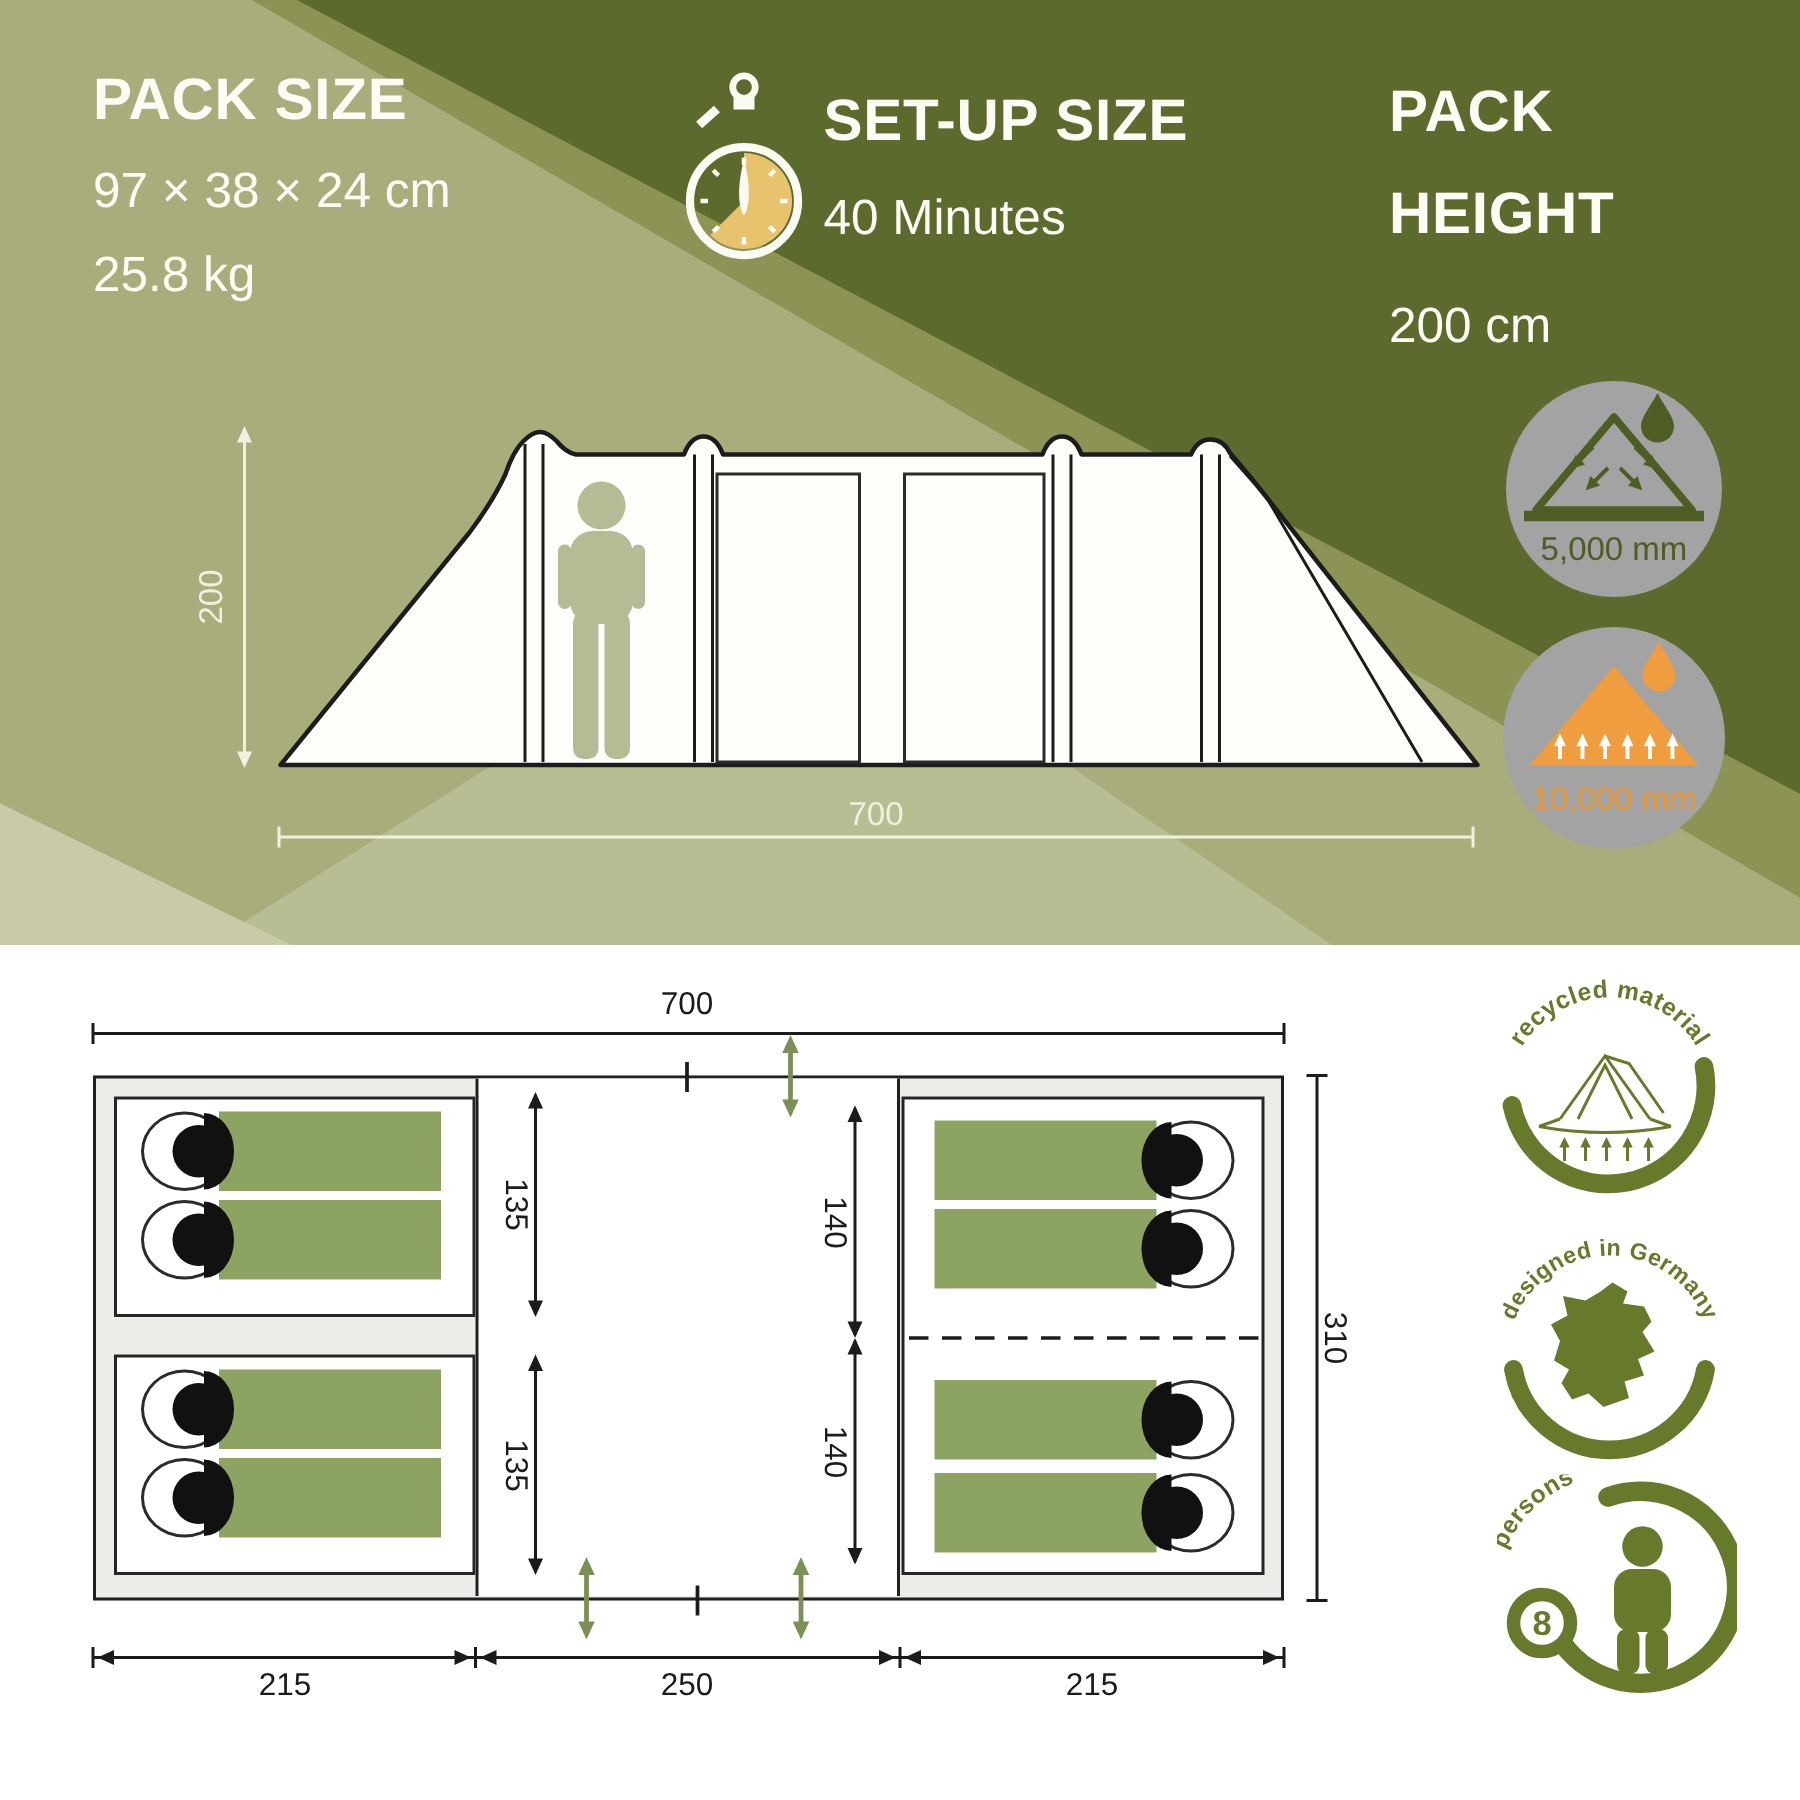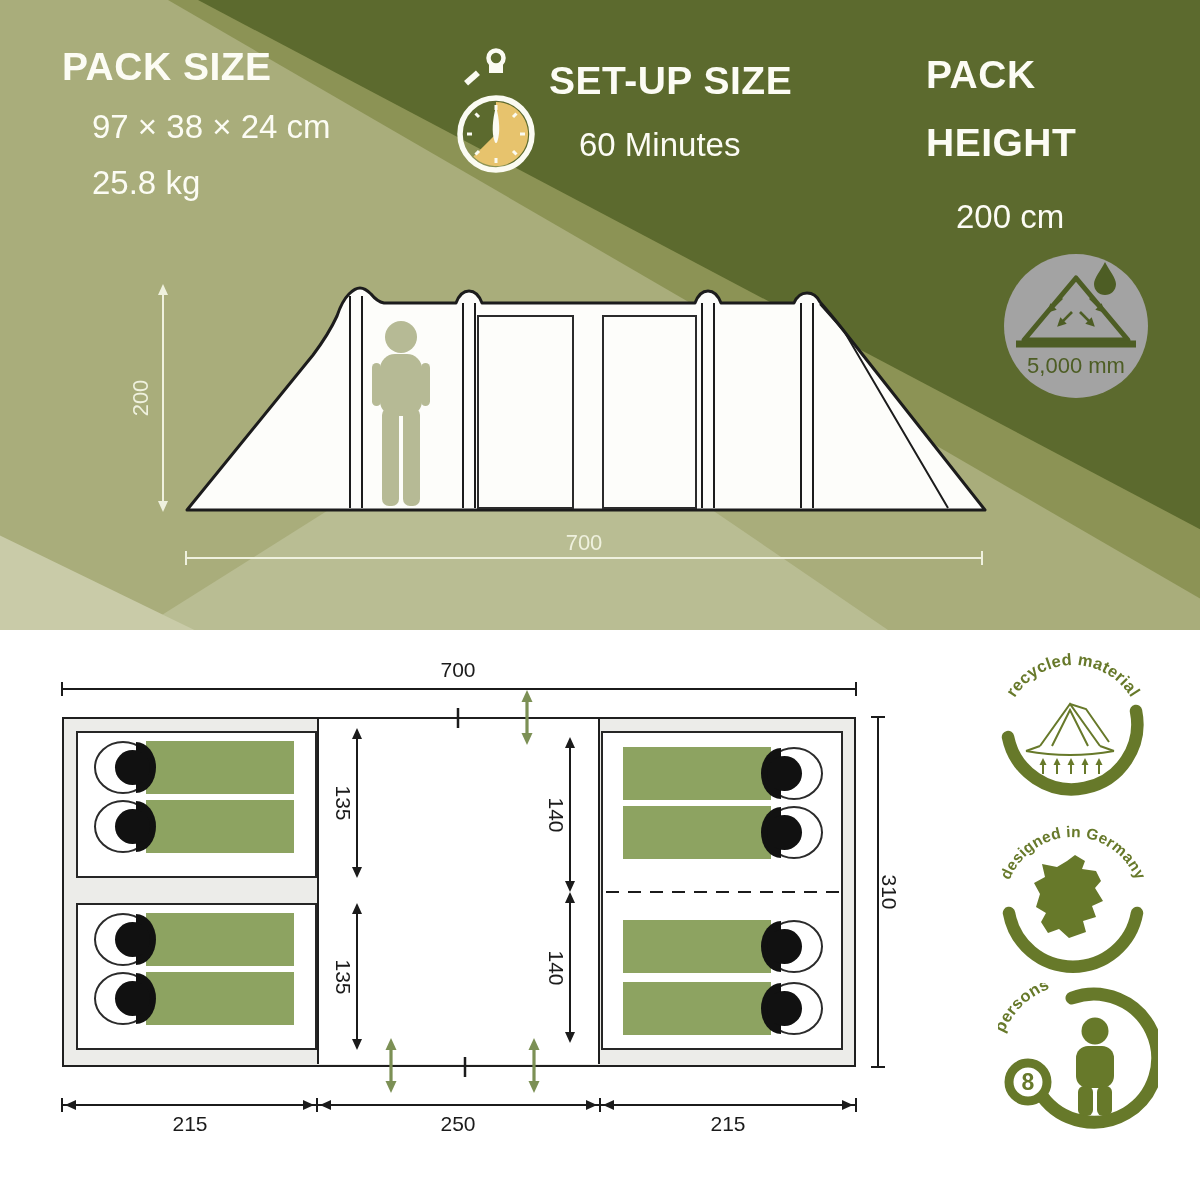--- a/index.html
+++ b/index.html
@@ -8,21 +8,21 @@
   .abs{position:absolute;}
   
   .topbg{position:absolute;left:0;top:0;width:1200px;height:630px;background:#a9ad7b;}
   .layer{position:absolute;inset:0;}
   .l-med{background:#8c9355;clip-path:polygon(14% 0,100% 0,100% 95%);}
   .l-dark{background:#5c6a2e;clip-path:polygon(16.5% 0,100% 0,100% 84%);}
   .l-beam{background:#b9bd93;clip-path:polygon(44% 61%,74% 100%,11.5% 100%);}
   .l-corner{background:#c9cba8;clip-path:polygon(0 85%,16.2% 100%,0 100%);}
   
   .spec-title{position:absolute;font-weight:bold;font-size:39px;color:#fcfcf4;letter-spacing:.5px;line-height:1.1;}
-  .spec-val{position:absolute;font-size:33px;color:#fcfcf4;line-height:1.15;margin-left:30px;}
+  .spec-val{position:absolute;font-size:33px;color:#fcfcf4;line-height:1.15;}
   
   .wdim{position:absolute;font-size:22px;color:#eff1de;text-align:center;}
   
   .wcircle{position:absolute;background:#a3a3a3;border-radius:50%;}
   
   .plan{position:absolute;left:62px;top:717px;width:794px;height:350px;background:#ecece9;
         border:2.5px solid #1f1f1f;box-sizing:border-box;}
   .cabin{position:absolute;background:#fff;border:2px solid #262626;box-sizing:border-box;}
   .mid{position:absolute;background:#fff;border-left:2.5px solid #1f1f1f;border-right:2.5px solid #1f1f1f;box-sizing:border-box;}
   .bag{position:absolute;width:200px;height:53px;}
@@ -115,21 +115,21 @@
         <line x1="64.5" y1="110.5" x2="61" y2="107"></line>
         <line x1="44" y1="119" x2="44" y2="114"></line>
         <line x1="23.5" y1="110.5" x2="27" y2="107"></line>
         <line x1="15" y1="90" x2="20" y2="90"></line>
         <line x1="23.5" y1="69.5" x2="27" y2="73"></line>
       </g>
       <path d="M44,62 C47.5,76 48.5,88 45.5,97 C44.7,99.8 43.3,99.8 42.5,97 C39.5,88 40.5,76 44,62 Z" fill="#fbfbf3"></path>
     </svg>
 
     <div class="spec-title" style="left:549px;top:60px">SET-UP SIZE</div>
-    <div class="spec-val" style="left:549px;top:126px">60 Minutes</div>
+    <div class="spec-val" style="left:549px;top:126px">40 Minutes</div>
 
     <div class="spec-title" style="left:926px;top:54px">PACK</div>
     <div class="spec-title" style="left:926px;top:122px">HEIGHT</div>
     <div class="spec-val" style="left:926px;top:198px">200 cm</div>
 
     <div class="wcircle" style="left:1004px;top:254px;width:144px;height:144px">
       <svg width="144" height="144" viewBox="0 0 144 144">
         <defs>
           <g id="a5">
             <line x1="0" y1="0" x2="0" y2="15" stroke="#4d5d24" stroke-width="2.6"></line>
@@ -140,20 +140,39 @@
         <line x1="12" y1="90" x2="132" y2="90" stroke="#4d5d24" stroke-width="7"></line>
         <use href="#a5" transform="translate(58,44) rotate(45)"></use>
         <use href="#a5" transform="translate(68,58) rotate(45)"></use>
         <use href="#a5" transform="translate(86,44) rotate(-45)"></use>
         <use href="#a5" transform="translate(76,58) rotate(-45)"></use>
         <path d="M101,8 C105,16 112,24 112,30 C112,36.5 107,41 101,41 C95,41 90,36.5 90,30 C90,24 97,16 101,8 Z" fill="#4d5d24"></path>
         <text x="72" y="119" text-anchor="middle" font-size="22" fill="#4d5d24">5,000 mm</text>
       </svg>
     </div>
 
+    <div class="wcircle" style="left:1002px;top:418px;width:148px;height:148px">
+      <svg width="148" height="148" viewBox="0 0 148 148">
+        <defs>
+          <g id="aw">
+            <line x1="0" y1="0" x2="0" y2="-11" stroke="#fff" stroke-width="2.6"></line>
+            <polygon points="0,-17 -4,-8.5 4,-8.5" fill="#fff"></polygon>
+          </g>
+        </defs>
+        <path d="M74,26 L130,92 L18,92 Z" fill="#ef9d3e"></path>
+        <use href="#aw" transform="translate(38,88)"></use>
+        <use href="#aw" transform="translate(53,88)"></use>
+        <use href="#aw" transform="translate(68,88)"></use>
+        <use href="#aw" transform="translate(83,88)"></use>
+        <use href="#aw" transform="translate(98,88)"></use>
+        <use href="#aw" transform="translate(113,88)"></use>
+        <path d="M104,10 C108,18 115,26 115,32 C115,38.5 110,43 104,43 C98,43 93,38.5 93,32 C93,26 100,18 104,10 Z" fill="#ef9d3e"></path>
+        <text x="74" y="122" text-anchor="middle" font-size="22" fill="#e8962f">10,000 mm</text>
+      </svg>
+    </div>
   </div>
 
   <div class="plan">
 
     <div class="cabin" style="left:12px;top:12px;width:241px;height:147px">
       <div class="bag" style="left:16px;top:8px">
         <div class="mat"></div>
           <div class="hood"></div>
           <div class="roll"></div>
           <div class="pillow"></div>

